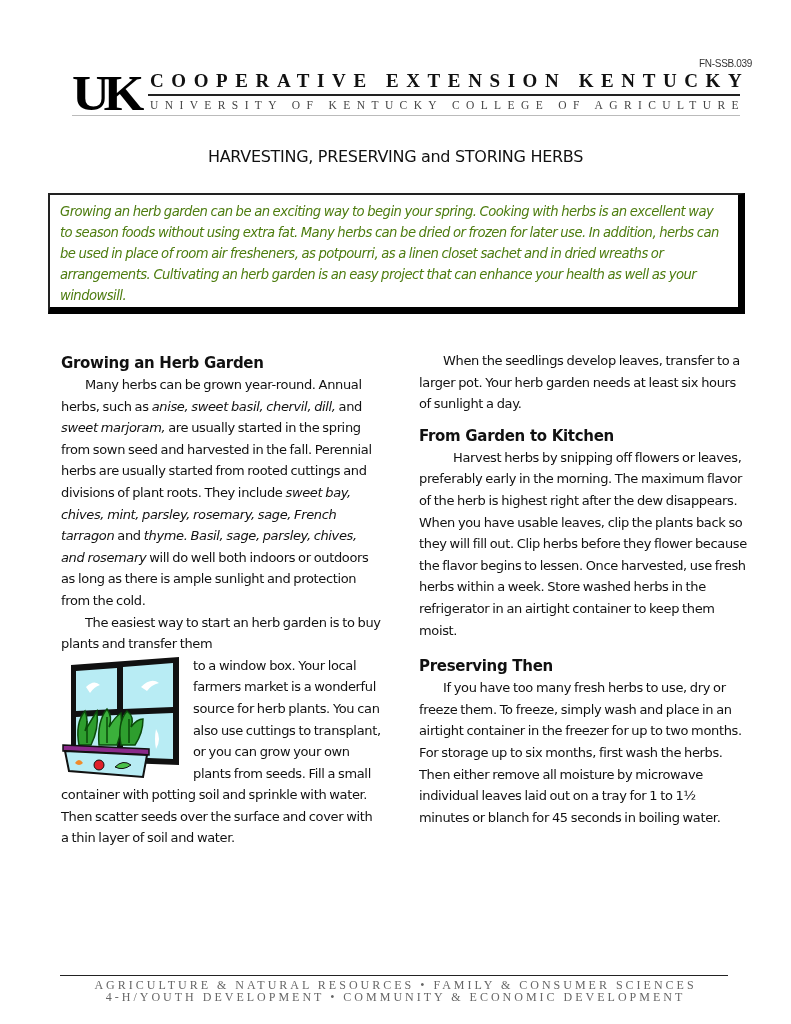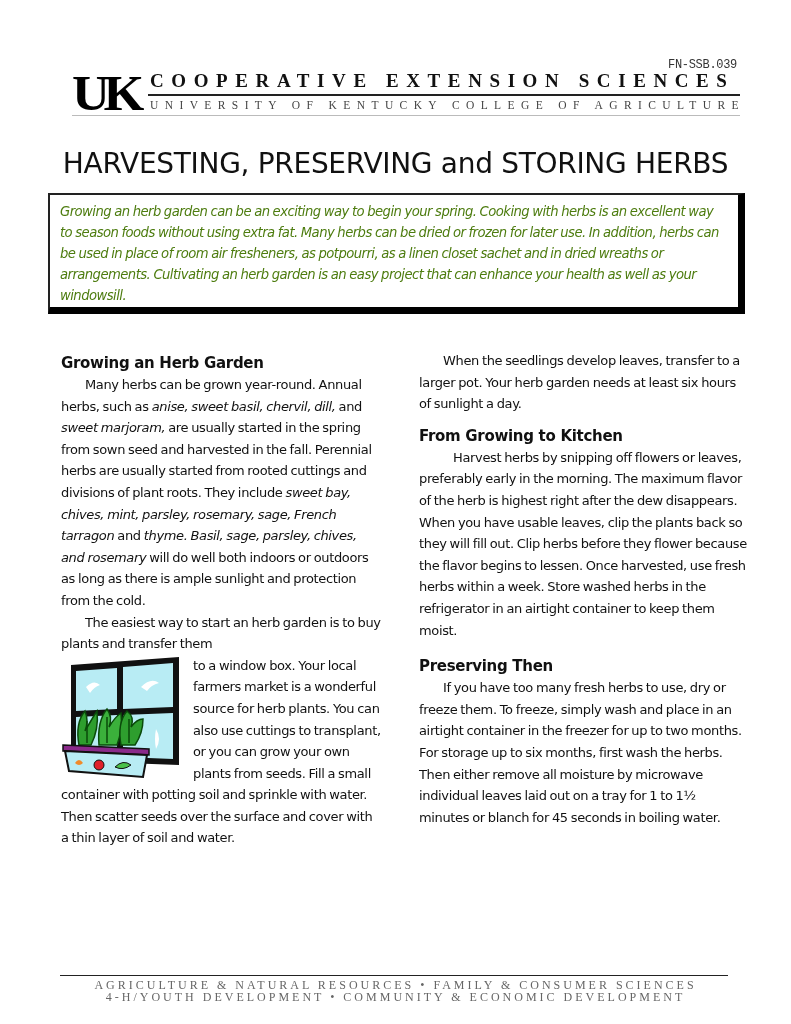--- a/index.html
+++ b/index.html
@@ -1,27 +1,27 @@
 <!DOCTYPE html>
 <html><head>
   <meta charset="utf-8">
   <style>
     html, body { margin: 0; padding: 0; background: #ffffff; }
     body { width: 791px; height: 1024px; position: relative; overflow: hidden; color: #111; font-family: "DejaVu Sans", sans-serif; }
 
-    .doc-code { position: absolute; top: 58px; left: 668px; font-family: Liberation Mono, monospace; font-size: 12px; color: #333; letter-spacing: -0.3px; }
+    .doc-code { position: absolute; top: 58px; left: 699px; font-family: Liberation Sans, sans-serif; font-size: 10px; color: #333; letter-spacing: -0.3px; }
 
     .masthead { position: absolute; top: 69px; left: 60px; width: 668px; height: 48px; margin-left: 12px; }
     .uk-logo { position: absolute; left: 0; top: 2px; font-family: "Liberation Serif", serif; font-weight: bold; font-size: 50px; line-height: 44px; letter-spacing: -6px; color: #000; transform: scaleX(1.05); transform-origin: left; }
     .mast-top { position: absolute; left: 78px; top: 0; width: 590px; font-family: "Liberation Serif", serif; font-weight: bold; font-size: 19px; letter-spacing: 7.6px; color: #111; white-space: nowrap; line-height: 24px; }
     .mast-rule { position: absolute; left: 76px; top: 25px; width: 592px; height: 2px; background: #222; }
     .mast-bottom { position: absolute; left: 78px; top: 29px; width: 590px; font-family: "Liberation Serif", serif; font-size: 11.5px; letter-spacing: 6.4px; color: #444; white-space: nowrap; line-height: 14px; }
     .mast-underline { position: absolute; left: 0; top: 46px; width: 668px; height: 1px; background: #bbb; }
 
-    .title { position: absolute; top: 147px; left: 0; width: 791px; text-align: center; font-family: "DejaVu Sans", sans-serif; font-size: 28px; color: #111; letter-spacing: -0.3px; }
+    .title { position: absolute; top: 147px; left: 0; width: 791px; text-align: center; font-family: "DejaVu Sans", sans-serif; font-size: 16px; color: #111; letter-spacing: -0.3px; }
 
     .intro-box { position: absolute; top: 193px; left: 48px; width: 688px; height: 112px; border-top: 2px solid #222; border-left: 2px solid #222; border-right: 7px solid #000; border-bottom: 7px solid #000; background: #fff; }
     .intro-text { margin: 6px 10px 0 10px; font-family: "DejaVu Sans", sans-serif; font-style: italic; font-size: 13.2px; line-height: 21px; letter-spacing: -0.55px; word-spacing: -0.5px; color: #4d7c0f; }
 
     .col { position: absolute; font-family: "DejaVu Sans", sans-serif; font-size: 13px; line-height: 21.6px; letter-spacing: -0.35px; word-spacing: -0.8px; color: #111; }
     .col-left { top: 352px; left: 61px; width: 320px; }
     .col-right { top: 350px; left: 419px; width: 328px; }
     .col h2 { margin: 0; font-size: 15px; font-weight: bold; line-height: 22px; letter-spacing: -0.3px; word-spacing: 0; }
     .col p { margin: 0; }
     .indent { text-indent: 24px; }
@@ -37,21 +37,21 @@
     .footer-1 { top: 980px; }
     .footer-2 { top: 992px; }
   </style>
 </head>
 <body>
 
 <div class="doc-code">FN-SSB.039</div>
 
 <div class="masthead">
   <div class="uk-logo">UK</div>
-  <div class="mast-top">COOPERATIVE EXTENSION SCIENCES</div>
+  <div class="mast-top">COOPERATIVE EXTENSION KENTUCKY</div>
   <div class="mast-rule"></div>
   <div class="mast-bottom">UNIVERSITY OF KENTUCKY   COLLEGE OF AGRICULTURE</div>
   <div class="mast-underline"></div>
 </div>
 
 <div class="title">HARVESTING, PRESERVING and STORING HERBS</div>
 
 <div class="intro-box">
   <p class="intro-text">Growing an herb garden can be an exciting way to begin your spring.  Cooking with herbs is an excellent way to season foods without using extra fat.  Many herbs can be dried or frozen for later use.  In addition, herbs can be used in place of room air fresheners, as potpourri, as a linen closet sachet and in dried wreaths or arrangements.  Cultivating an herb garden is an easy project that can enhance your health as well as your windowsill.</p>
 </div>
@@ -82,21 +82,21 @@
       <path d="M14,106 q4,-6 8,0 q-4,4 -8,0" fill="#f08a2a"></path>
       <circle cx="38" cy="108" r="5" fill="#e0202a" stroke="#111" stroke-width="1"></circle>
       <path d="M54,110 q8,-8 16,-2 q-8,6 -16,2" fill="#4ac04a" stroke="#111" stroke-width="1"></path>
     </svg>
     <p>to a window box. Your local farmers market is a wonderful source for herb plants. You can also use cuttings to transplant, or you can grow your own plants from seeds. Fill a small container with potting soil and sprinkle with water.  Then scatter seeds over the surface and cover with a thin layer of soil and water.</p>
   </div>
 </div>
 
 <div class="col col-right">
   <p class="indent">When the seedlings develop leaves, transfer to a larger pot.  Your herb garden needs at least six hours of sunlight a day.</p>
-  <h2 class="right-h2-2">From Growing to Kitchen</h2>
+  <h2 class="right-h2-2">From Garden to Kitchen</h2>
   <p class="indent-lg">Harvest herbs by snipping off flowers or leaves, preferably early in the morning. The maximum flavor of the herb is highest right after the dew disappears. When you have usable leaves, clip the plants back so they will fill out. Clip herbs before they flower because the flavor begins to lessen. Once harvested, use fresh herbs within a week. Store washed herbs in the refrigerator in an airtight container to keep them moist.</p>
   <h2 class="right-h2-3">Preserving Then</h2>
   <p class="indent">If you have too many fresh herbs to use, dry or freeze them. To freeze, simply wash and place in an airtight container in the freezer for up to two months. For storage up to six months, first wash the herbs. Then either remove all moisture by microwave individual leaves laid out  on a tray for 1 to 1½ minutes or blanch for 45 seconds in boiling water.</p>
 </div>
 
 <div class="footer-rule"></div>
 <div class="footer-line footer-1">AGRICULTURE &amp; NATURAL RESOURCES • FAMILY &amp; CONSUMER SCIENCES</div>
 <div class="footer-line footer-2">4-H/YOUTH DEVELOPMENT • COMMUNITY &amp; ECONOMIC DEVELOPMENT</div>
 
 </body></html>

